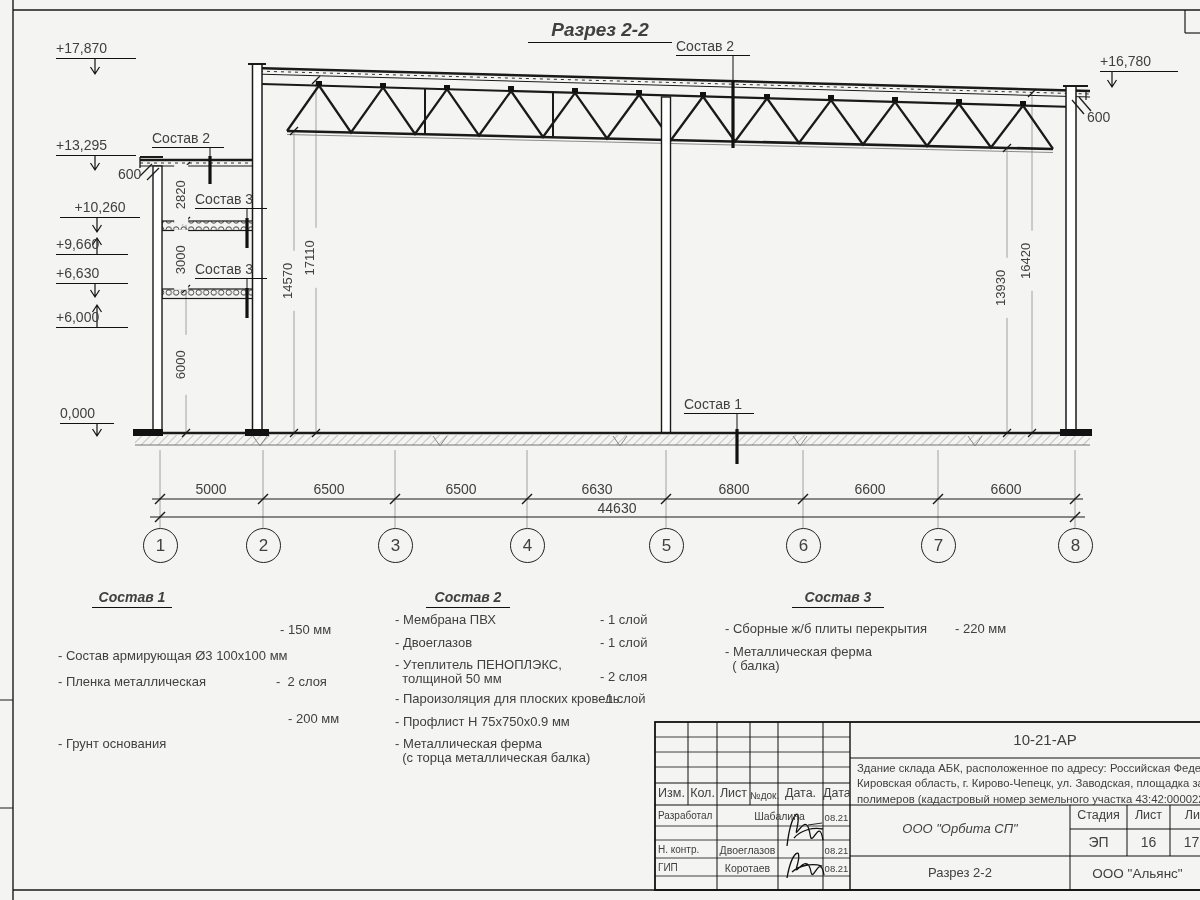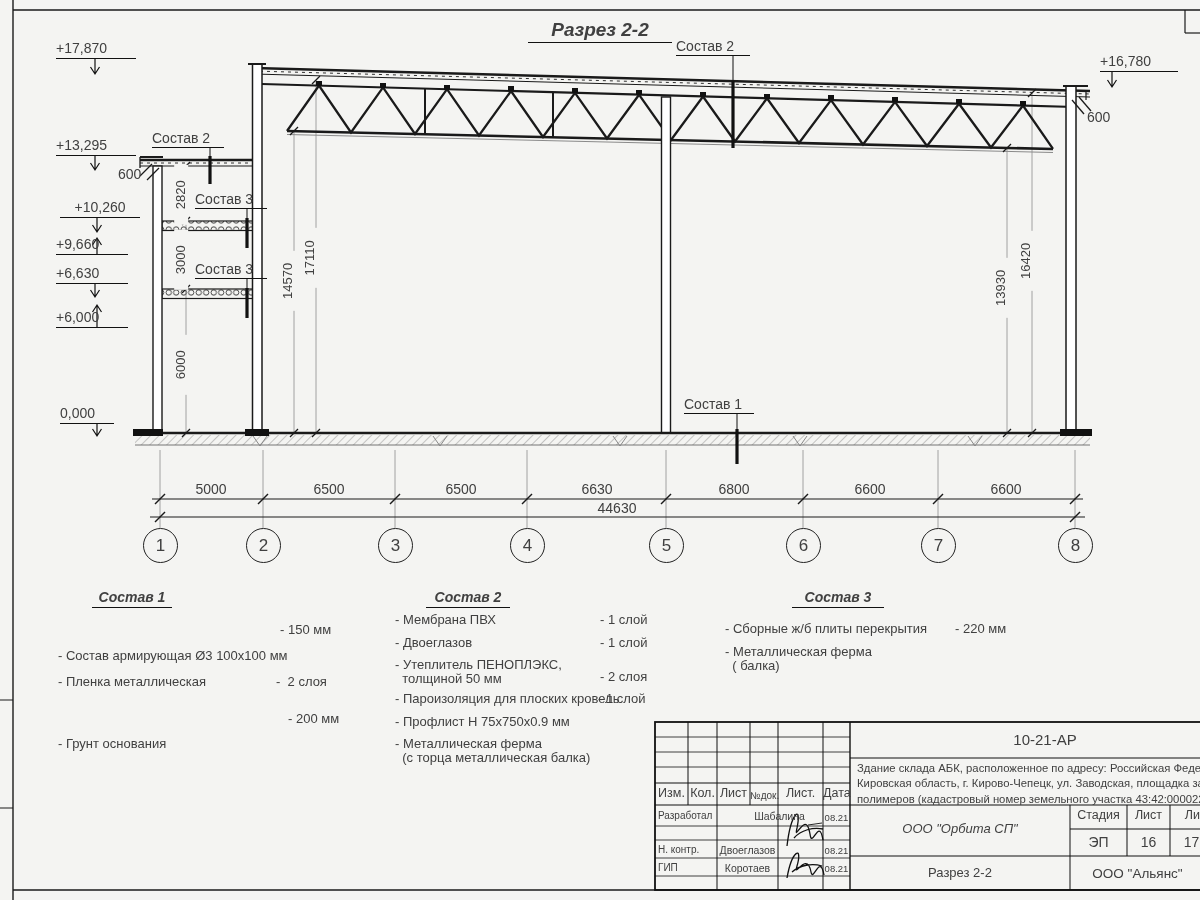--- a/index.html
+++ b/index.html
@@ -296,21 +296,21 @@
 
   <div class="tb c" style="left:850px;top:731px;width:390px;font-size:15px;">10-21-АР</div>
   <div class="tb" style="left:857px;top:761px;width:360px;font-size:11.3px;line-height:15.3px;white-space:pre;">Здание склада АБК, расположенное по адресу: Российская Федерация,
 Кировская область, г. Кирово-Чепецк, ул. Заводская, площадка завода
 полимеров (кадастровый номер земельного участка 43:42:000022:</div>
 
   <div class="tb c" style="left:655px;top:786px;width:33px;font-size:12.5px;">Изм.</div>
   <div class="tb c" style="left:688px;top:786px;width:29px;font-size:12.5px;">Кол.</div>
   <div class="tb c" style="left:717px;top:786px;width:33px;font-size:12.5px;">Лист</div>
   <div class="tb c" style="left:750px;top:790px;width:28px;font-size:10px;">№док.</div>
-  <div class="tb c" style="left:778px;top:786px;width:45px;font-size:12.5px;">Лист.</div>
+  <div class="tb c" style="left:778px;top:786px;width:45px;font-size:12.5px;">Дата.</div>
   <div class="tb c" style="left:823px;top:786px;width:27px;font-size:12.5px;">Дата</div>
 
   <div class="tb" style="left:658px;top:810px;width:58px;font-size:10px;">Разработал</div>
   <div class="tb c" style="left:717px;top:810px;width:61px;font-size:10.5px;padding-left:32px;">Шабалина</div>
   <div class="tb c" style="left:823px;top:813px;width:27px;font-size:9.5px;">08.21</div>
   <div class="tb" style="left:658px;top:844px;width:58px;font-size:10px;">Н. контр.</div>
   <div class="tb c" style="left:717px;top:844px;width:61px;font-size:10.5px;">Двоеглазов</div>
   <div class="tb c" style="left:823px;top:846px;width:27px;font-size:9.5px;">08.21</div>
   <div class="tb" style="left:658px;top:862px;width:58px;font-size:10px;">ГИП</div>
   <div class="tb c" style="left:717px;top:862px;width:61px;font-size:10.5px;">Коротаев</div>

